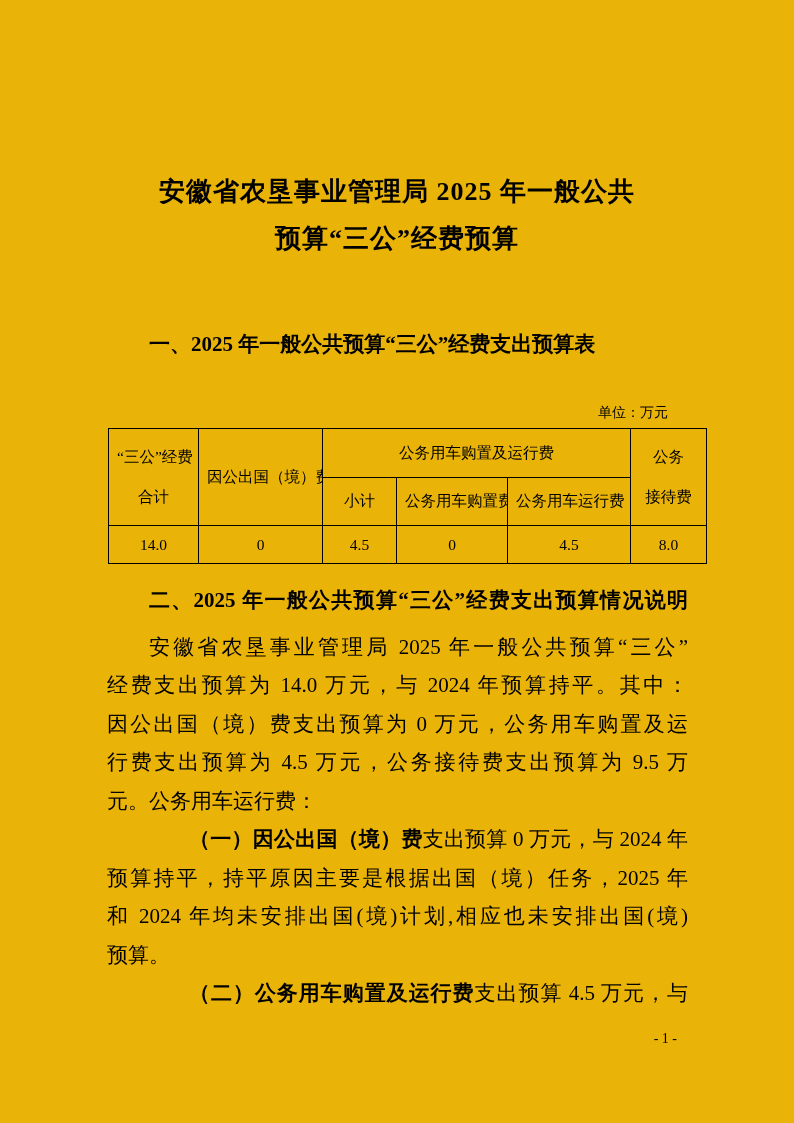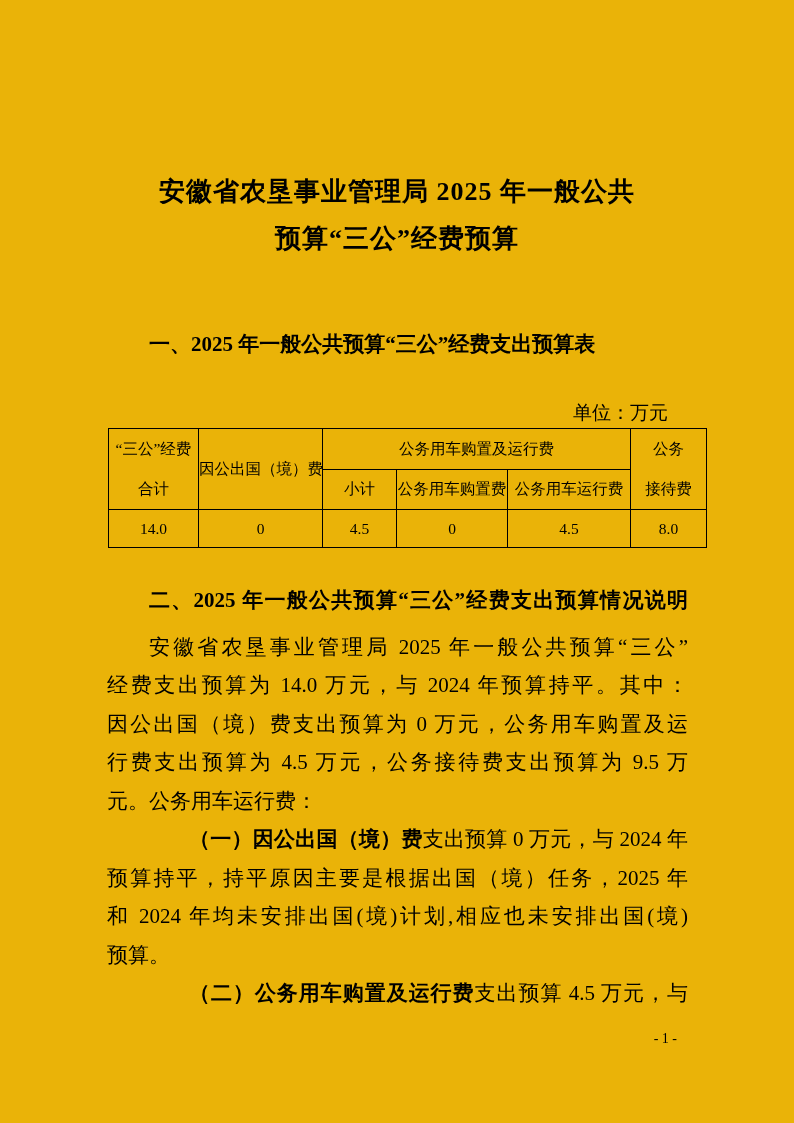--- a/index.html
+++ b/index.html
@@ -35,37 +35,37 @@
     text-indent: 2em;
     white-space: nowrap;
   }
   
   .unit-line {
     position: absolute;
     top: 400px; left: 107px; width: 581px;
     box-sizing: border-box;
     padding-right: 20px;
     text-align: right;
-    font-size: 19px;
+    font-size: 14px;
     line-height: 26px;
   }
   
   .budget-table {
     position: absolute;
     top: 428px; left: 108px;
     width: 598px;
     border-collapse: collapse;
     table-layout: fixed;
     font-size: 15.5px;
   }
   .budget-table td {
     border: 1.5px solid #000;
     text-align: center;
     vertical-align: middle;
-    padding: 0;
+    padding: 8px;
     white-space: nowrap;
     overflow: hidden;
   }
   .budget-table tr.row-group-header { height: 40px; }
   .budget-table tr.row-sub-header   { height: 39px; }
   .budget-table tr.row-data         { height: 38px; }
   .budget-table td.twoline span { display: block; line-height: 40px; }
   
   .content {
     position: absolute;

